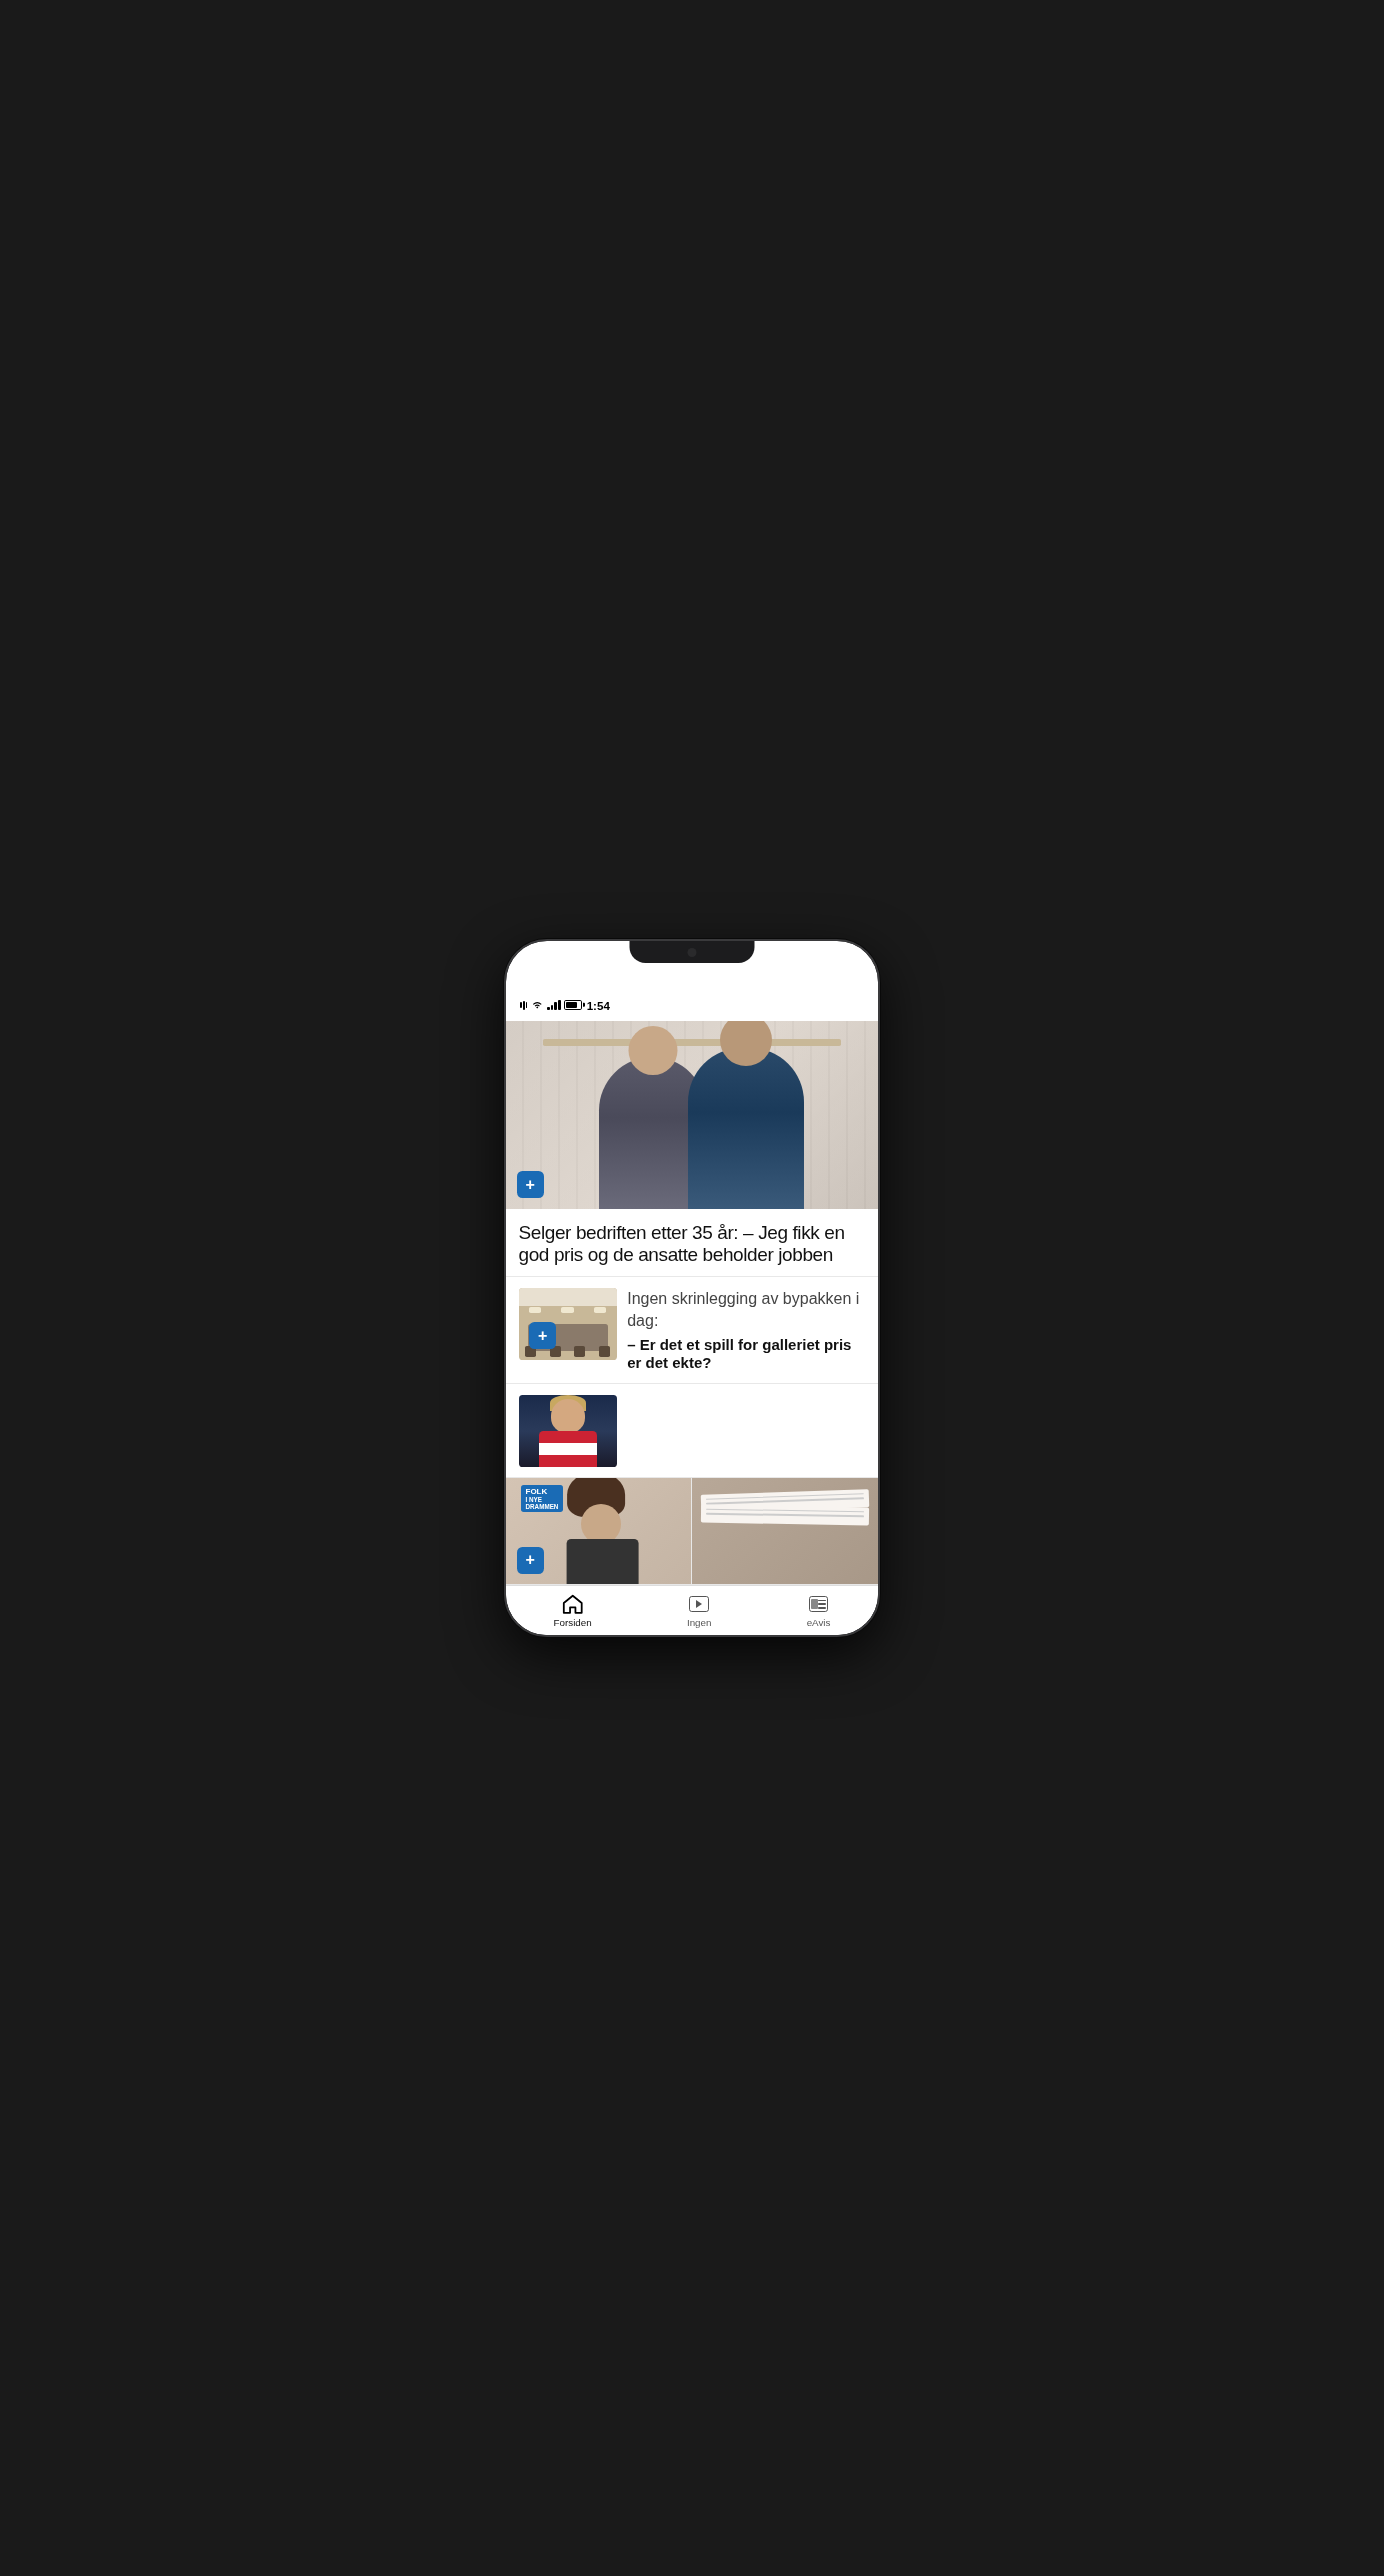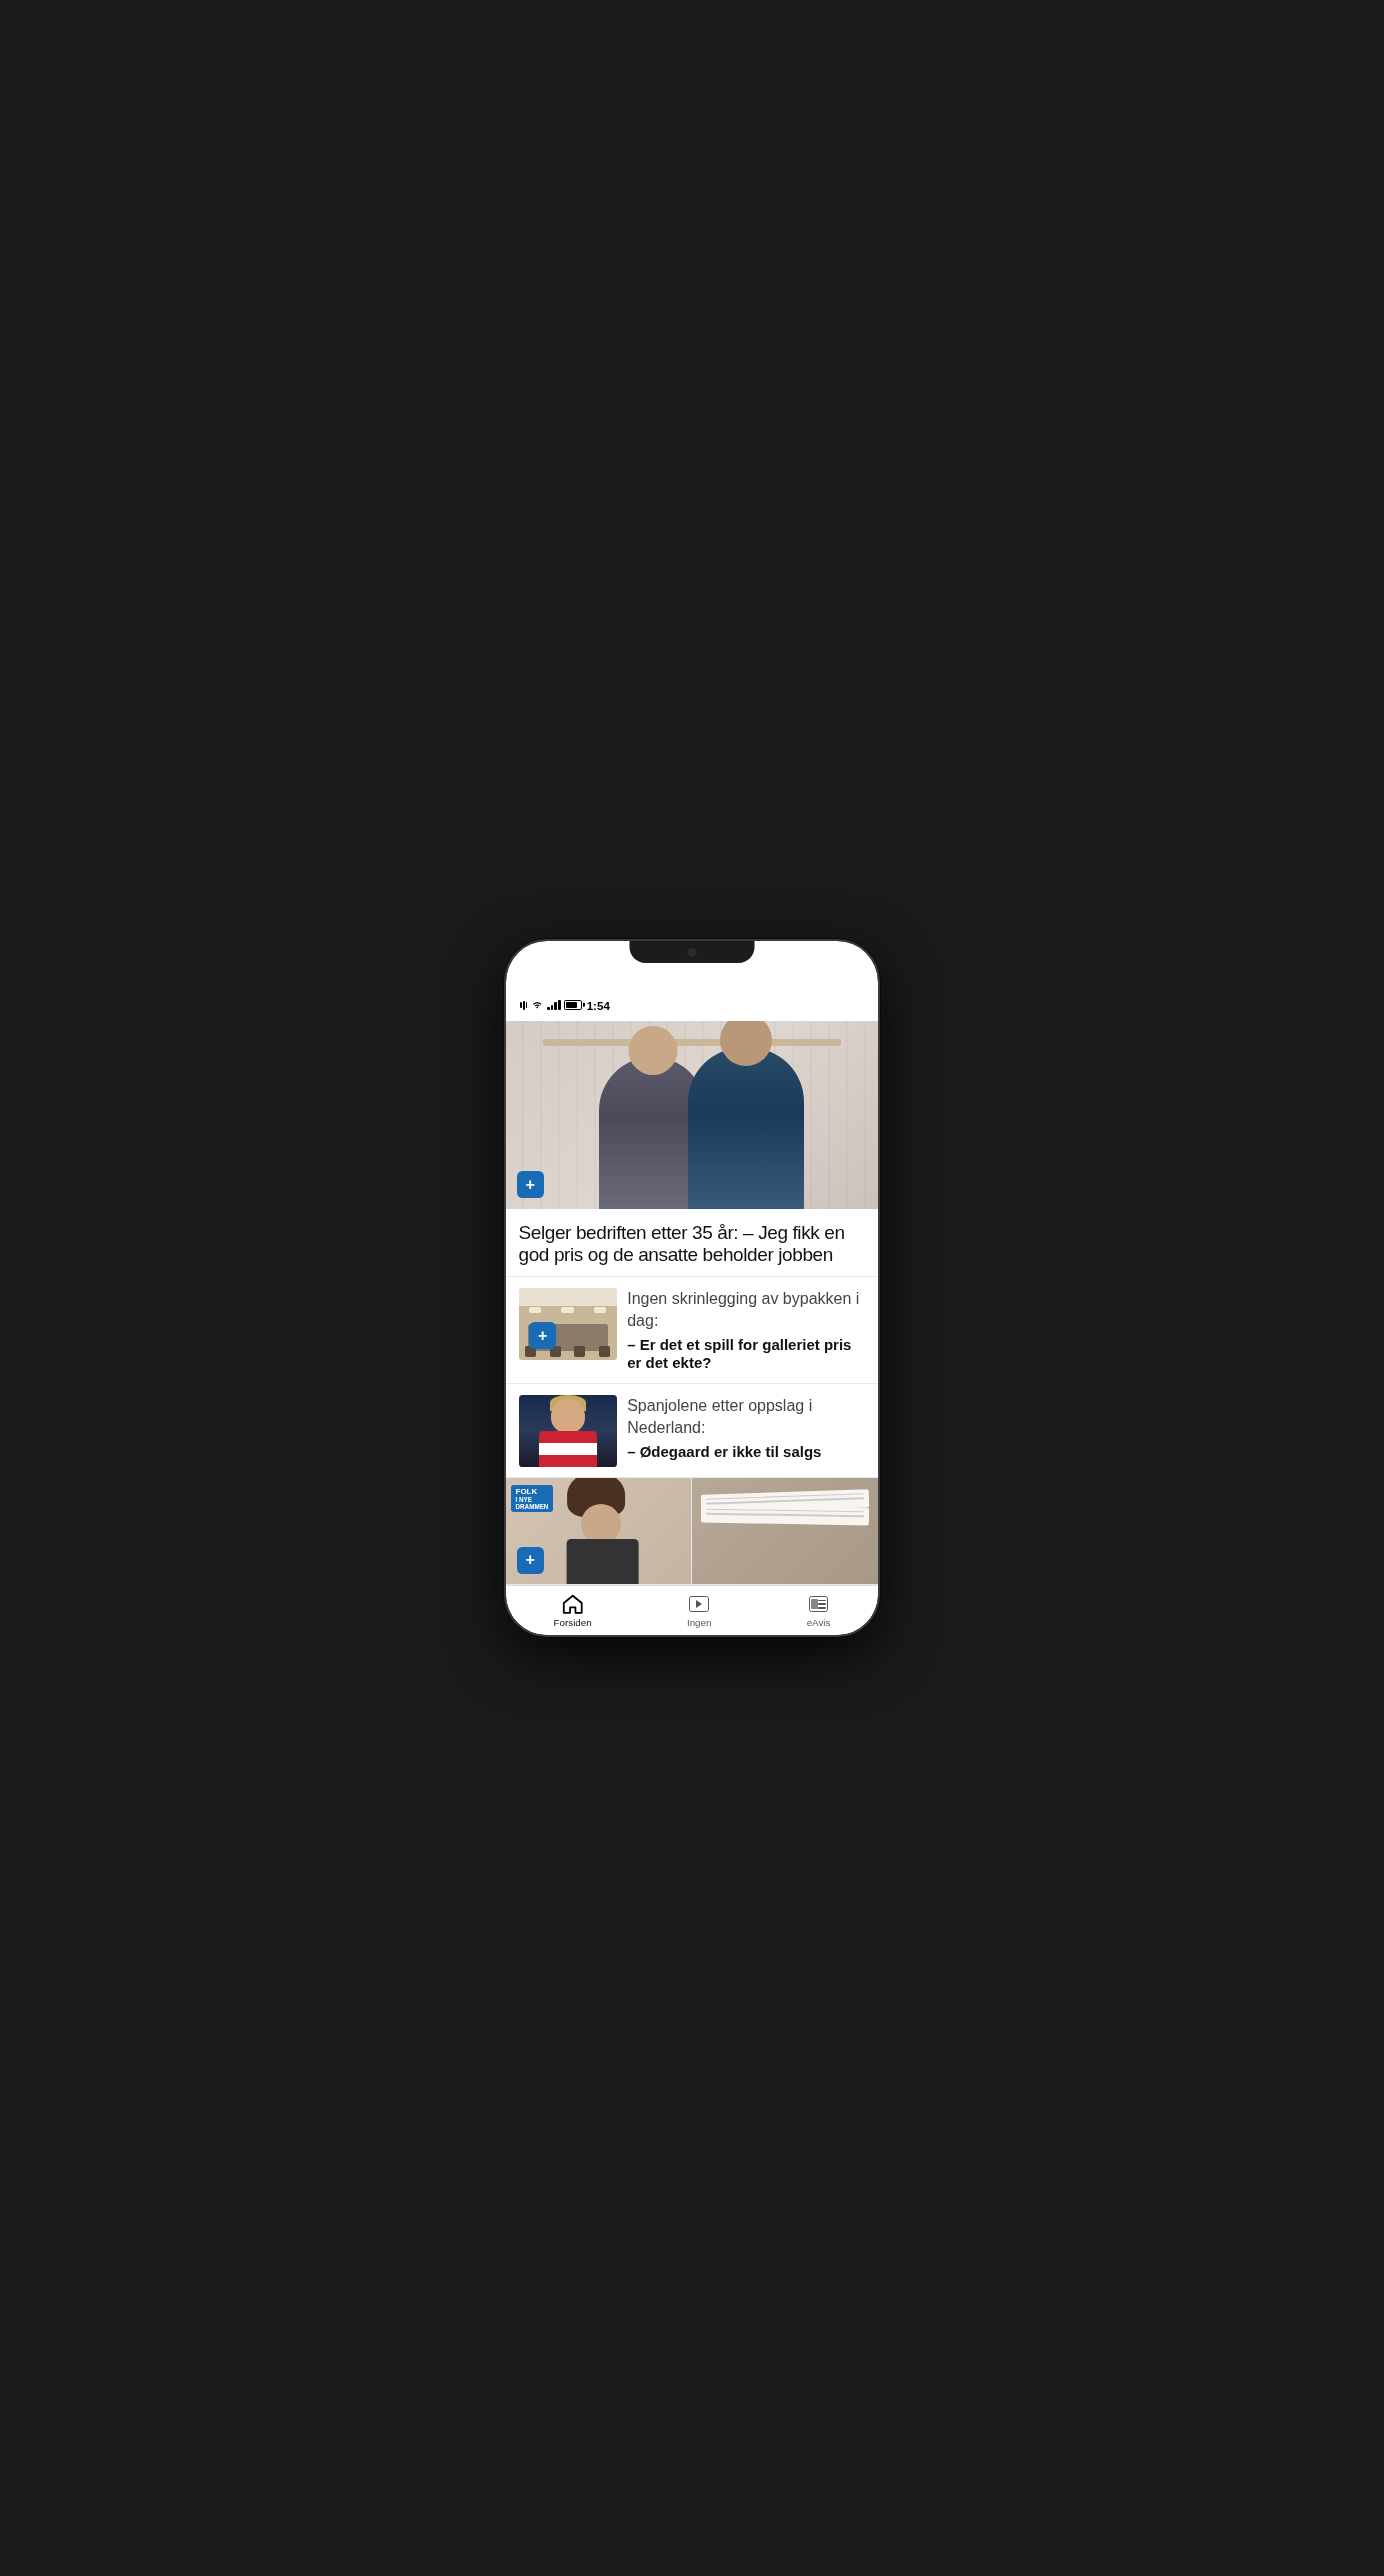--- a/index.html
+++ b/index.html
@@ -411,21 +411,21 @@
       border-bottom: 0.9px solid #e8e8e8;
     }
 
     .small-article:nth-child(2n) {
       border-right: none;
     }
 
     .folk-logo {
       position: absolute;
       top: 7.2px;
-      left: 5px;
+      left: 15px;
       background: #1a6bb5;
       padding: 1.8px 4.5px;
       border-radius: 2.7px;
       display: flex;
       align-items: flex-end;
       gap: 1.8px;
     }
 
     .folk-text {
       font-size: 8px;
@@ -721,24 +721,20 @@
       </div>
 
       <div class="article-item">
         <div class="article-thumb">
           <div class="football-bg">
             <div class="player-hair"></div>
             <div class="player-head-shape"></div>
             <div class="player-jersey"></div>
           </div>
         </div>
-        <div class="article-text">
-          <div class="article-subtitle">Spanjolene etter oppslag i Nederland:</div>
-          <div class="article-title">– Ødegaard er ikke til salgs</div>
-        </div>
       </div>
 
       <div class="small-articles-grid">
 
         <div class="small-article">
           <div class="small-article-bg-1">
             <div class="woman-hair"></div>
             <div class="woman-head"></div>
             <div class="woman-body"></div>
             <div class="folk-logo">

